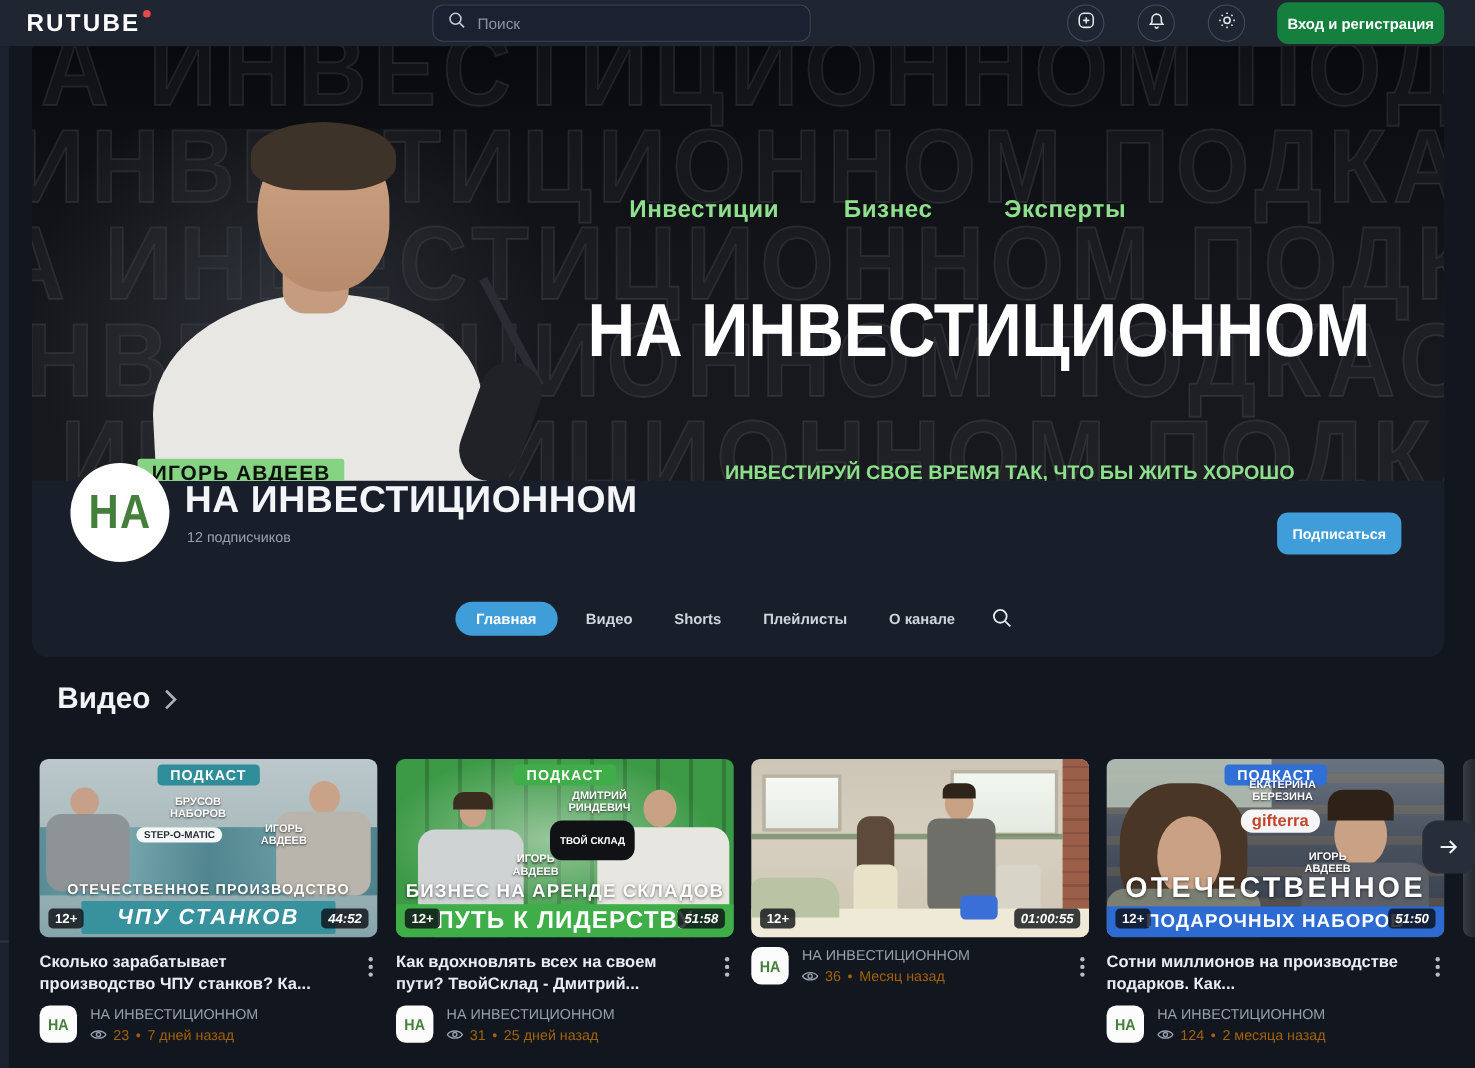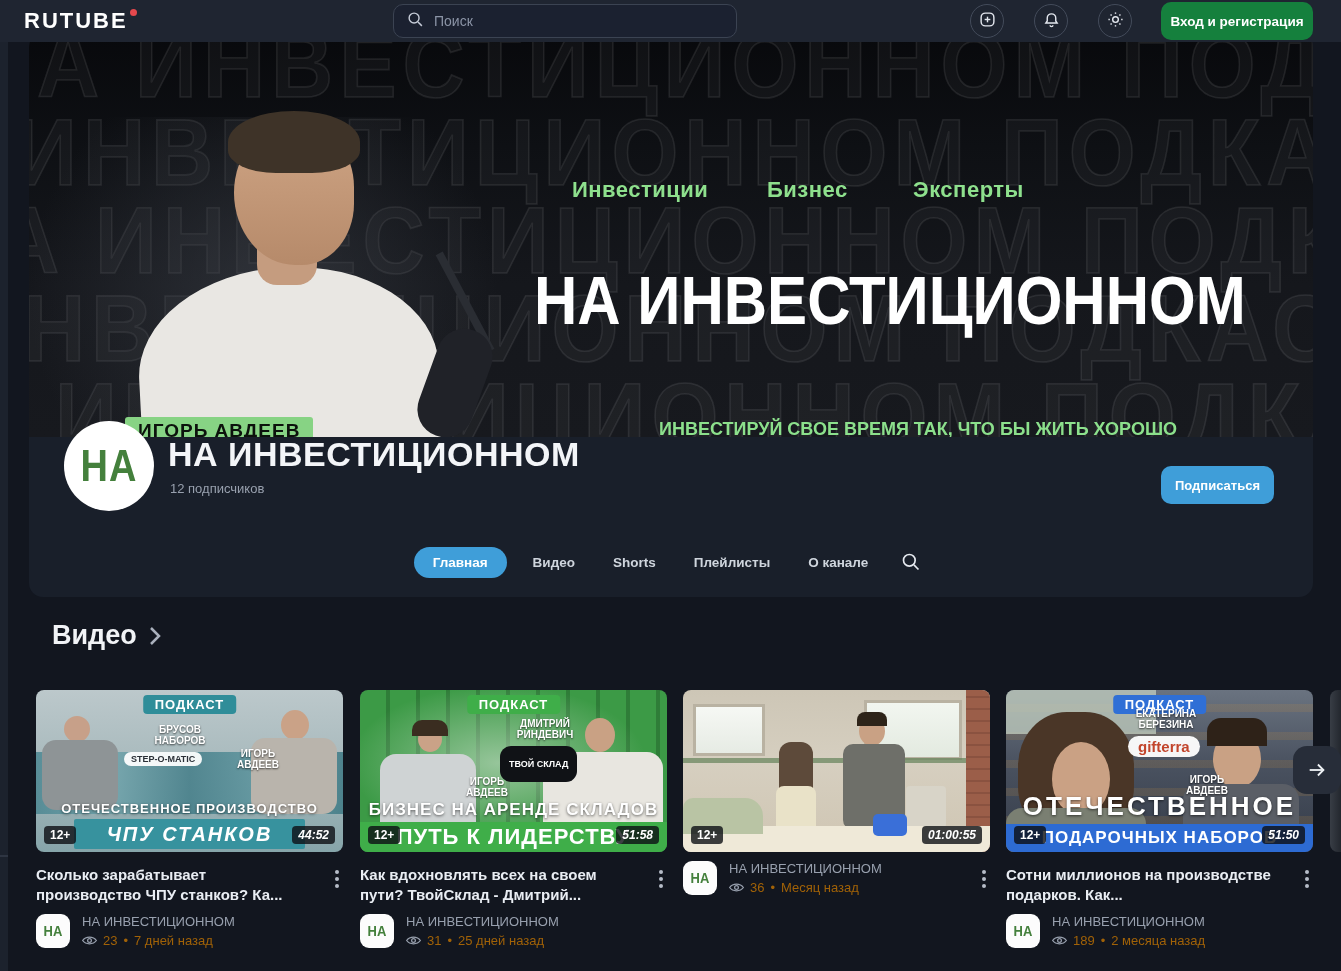--- a/index.html
+++ b/index.html
@@ -372,21 +372,21 @@
       <div class="avatar-sm">
           <span>НА</span>
         </div>
       <div>
         <div class="meta-ch">НА ИНВЕСТИЦИОННОМ</div>
         <div class="meta-row">
           <svg width="15" height="11" viewBox="0 0 24 16" fill="none" stroke="#98a0ae" stroke-width="2">
               <path d="M1 8 C6 1 18 1 23 8 C18 15 6 15 1 8 Z"></path>
               <circle cx="12" cy="8" r="3"></circle>
             </svg>
-          <span>189</span>
+          <span>124</span>
           <span>•</span>
           <span>2 месяца назад</span>
         </div>
       </div>
     </div>
   </div>
 
   <div class="card5-sliver"></div>
 
   <div class="next-btn">

